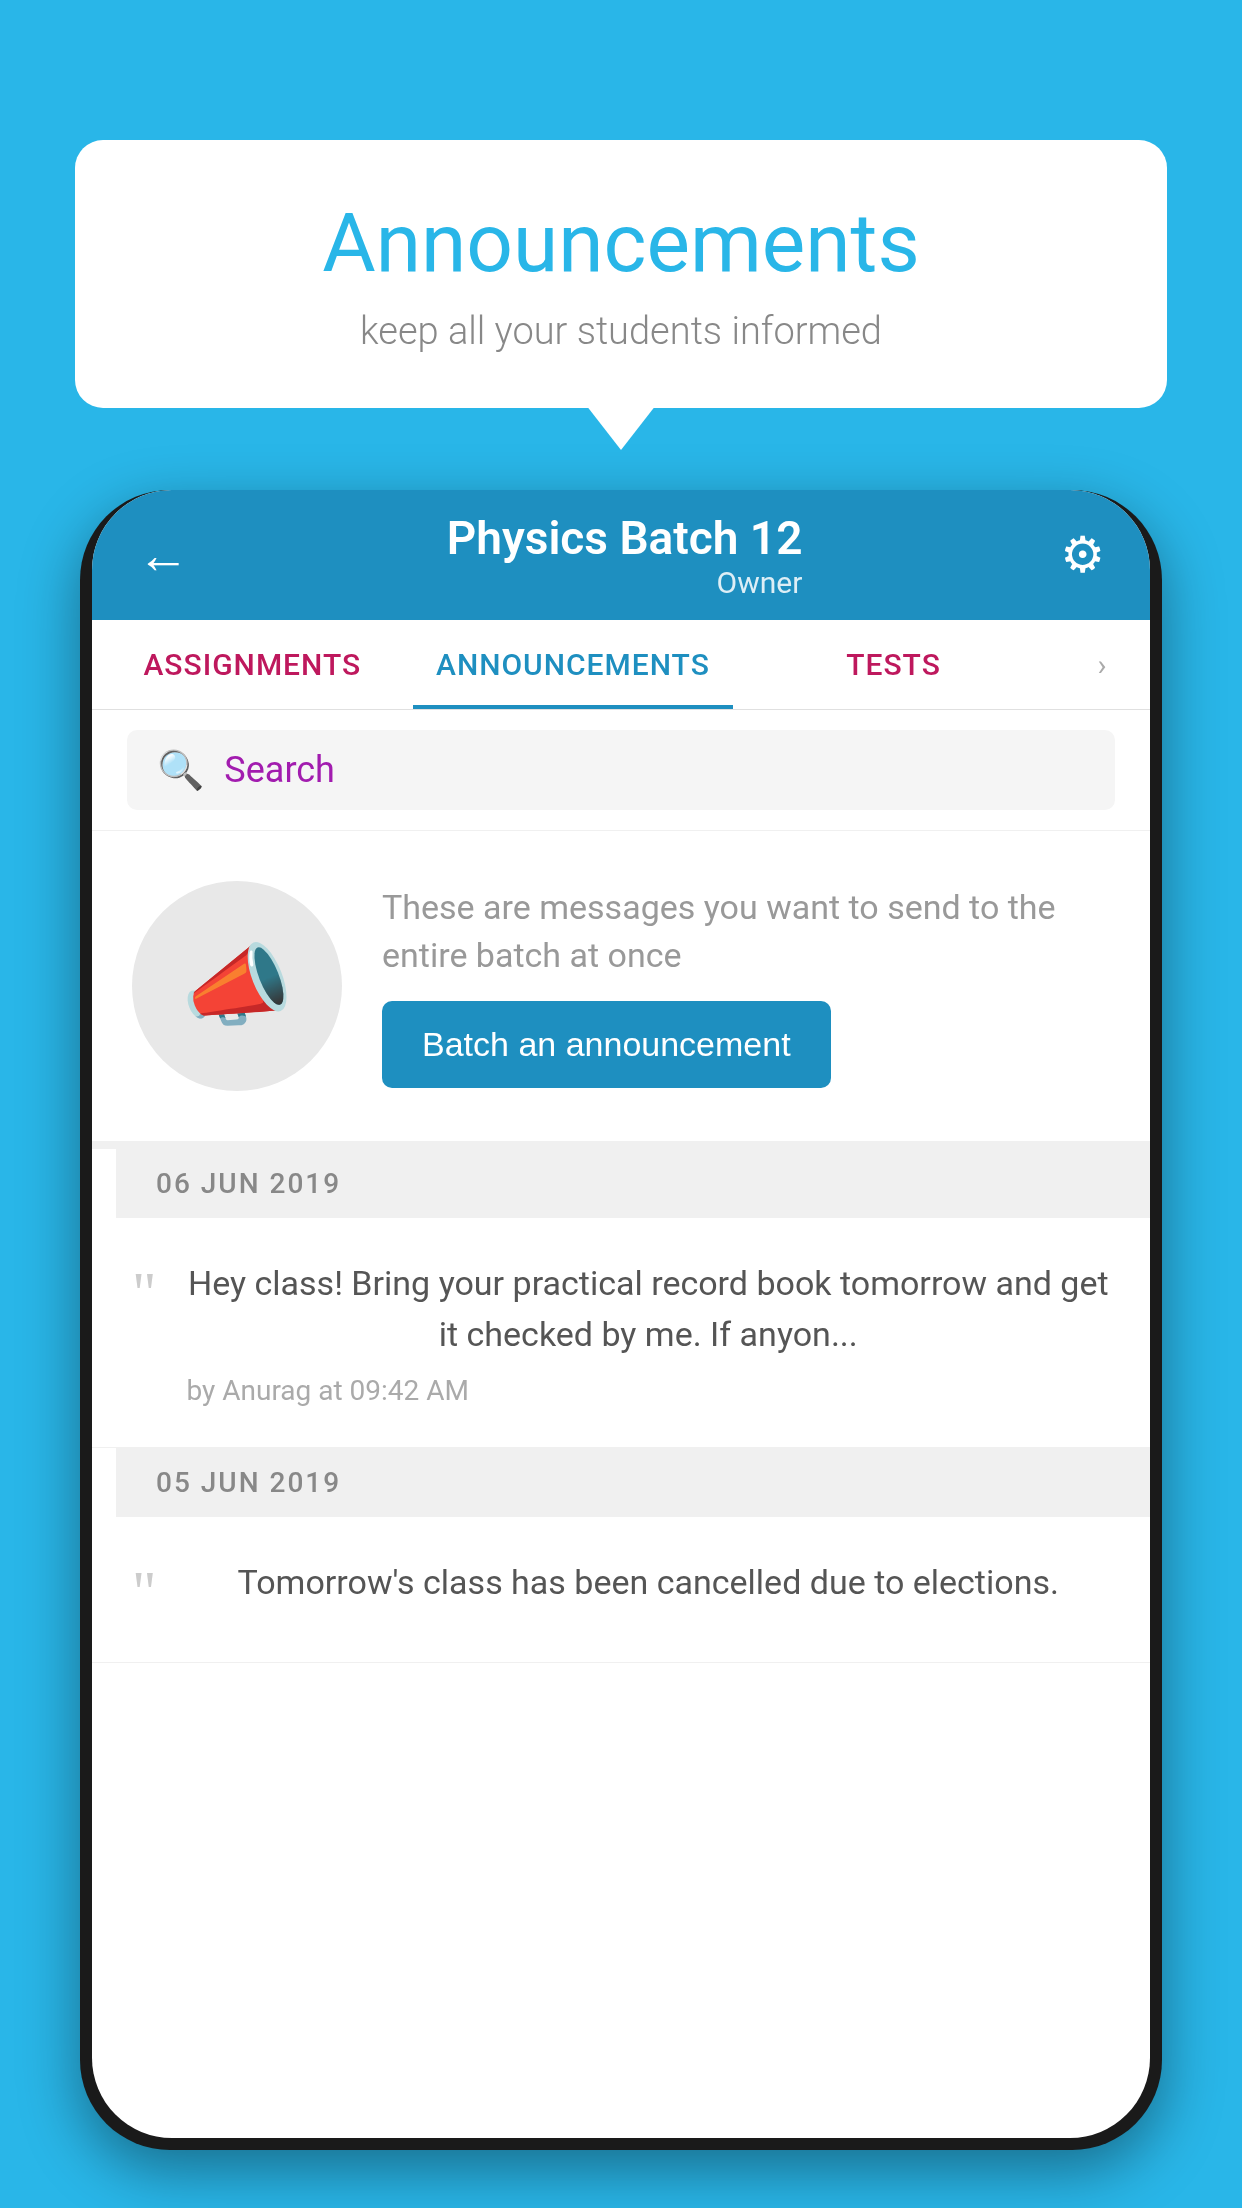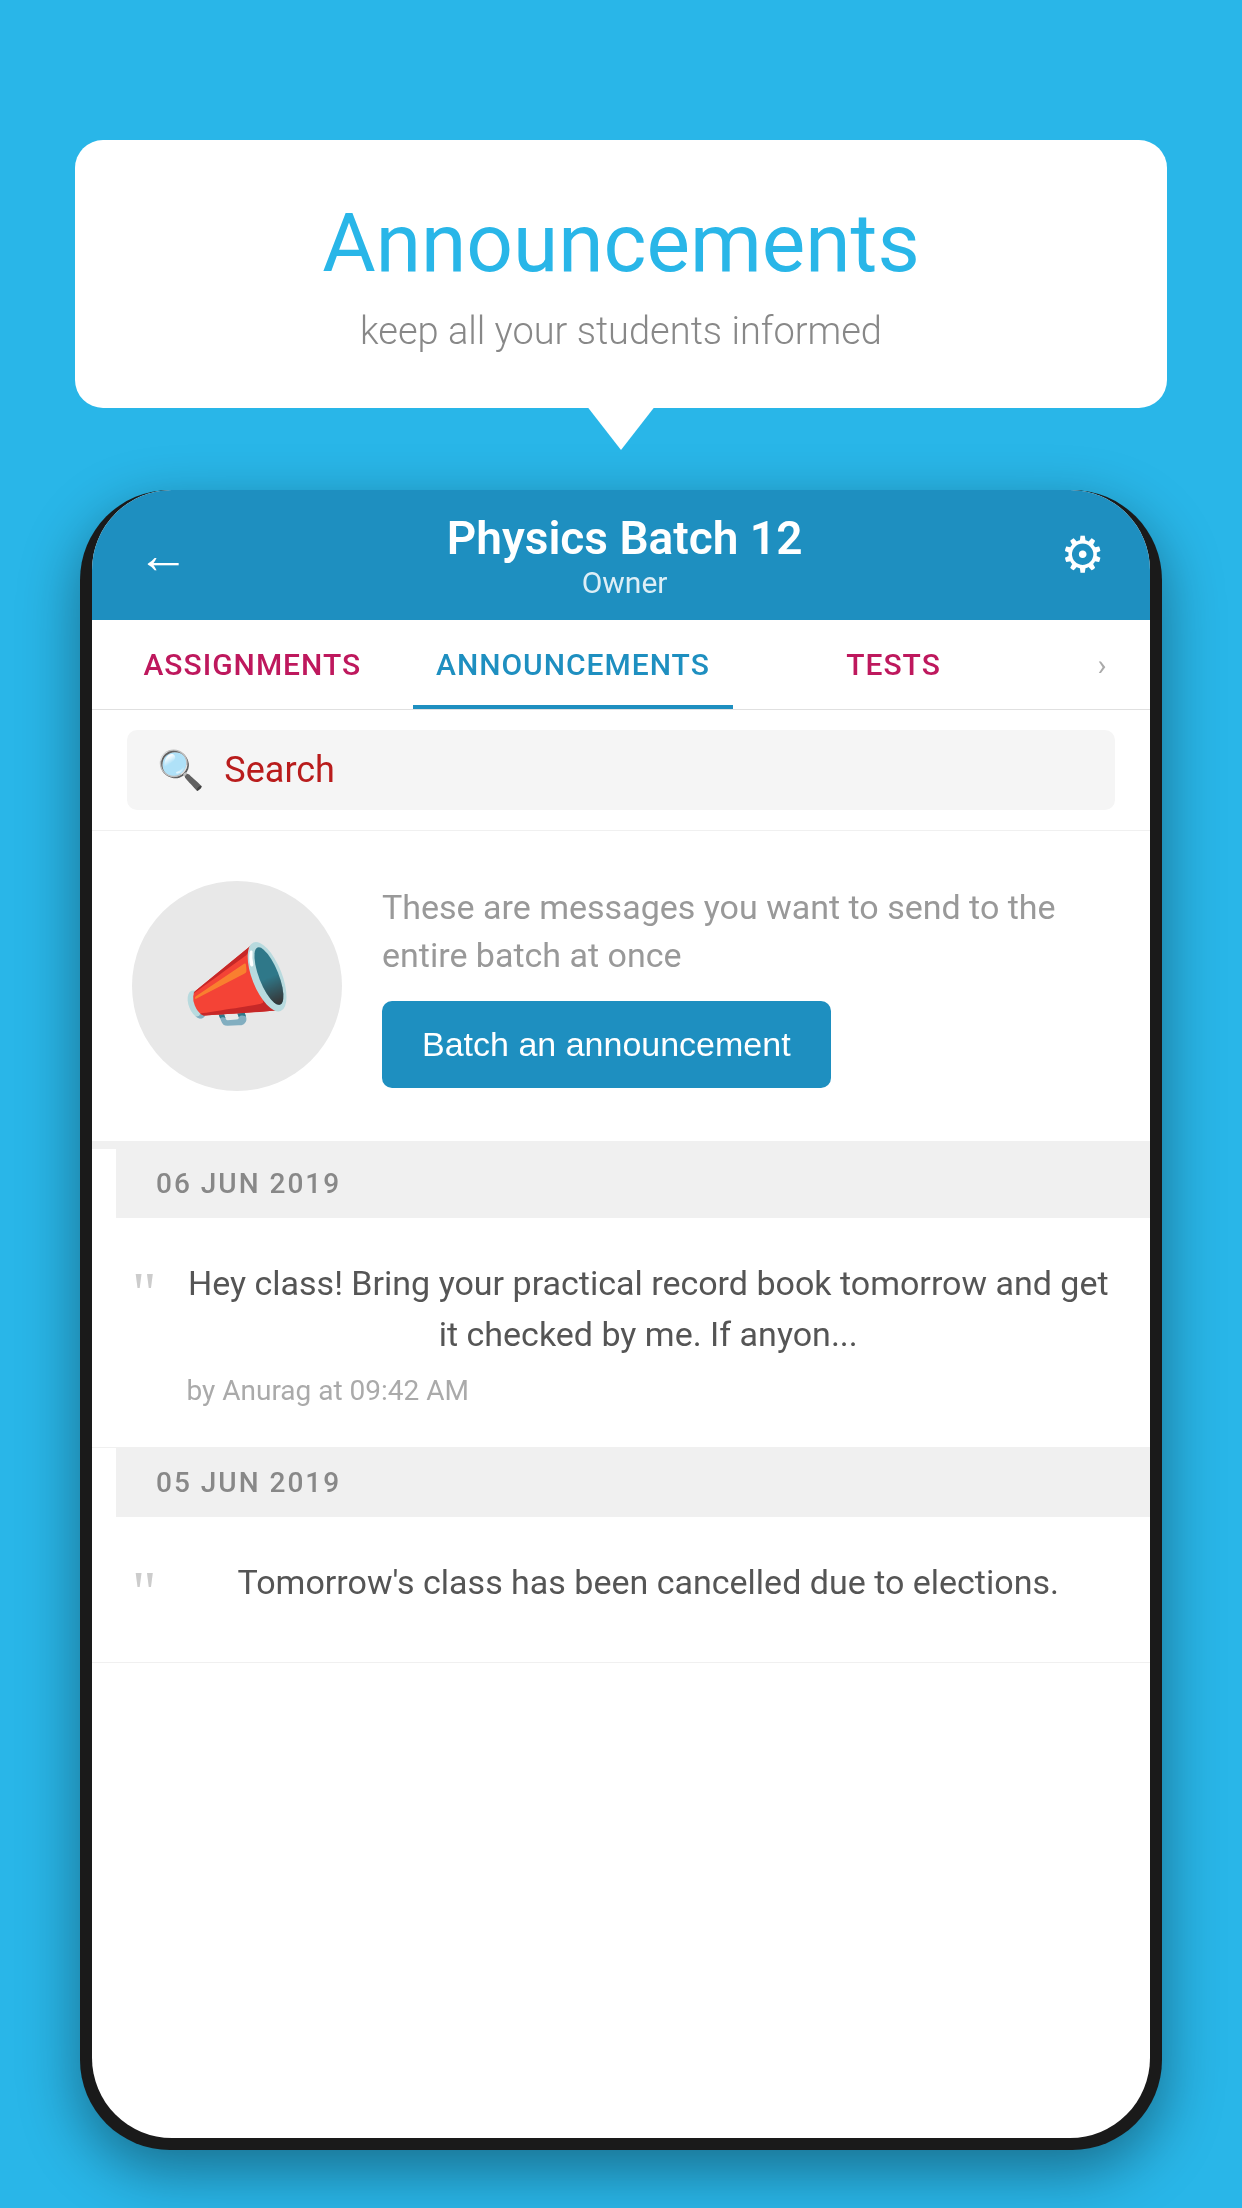--- a/index.html
+++ b/index.html
@@ -135,21 +135,21 @@
       padding: 0 45px;
     }
 
     .back-arrow {
       color: white;
       font-size: 52px;
       font-weight: 300;
     }
 
     .header-center {
-      text-align: center;
+      text-align: right;
     }
 
     .header-title {
       color: white;
       font-size: 46px;
       font-weight: 600;
     }
 
     .header-subtitle {
       color: rgba(255,255,255,0.85);
@@ -221,21 +221,21 @@
       gap: 20px;
     }
 
     .search-icon-el {
       font-size: 38px;
       color: #999;
     }
 
     .search-text {
       font-size: 36px;
-      color: #b91c1c;
+      color: #a21caf;
     }
 
     
     .announcement-intro {
       display: flex;
       align-items: center;
       padding: 50px 40px;
       background: white;
       border-bottom: 8px solid #f0f0f0;
       gap: 40px;

